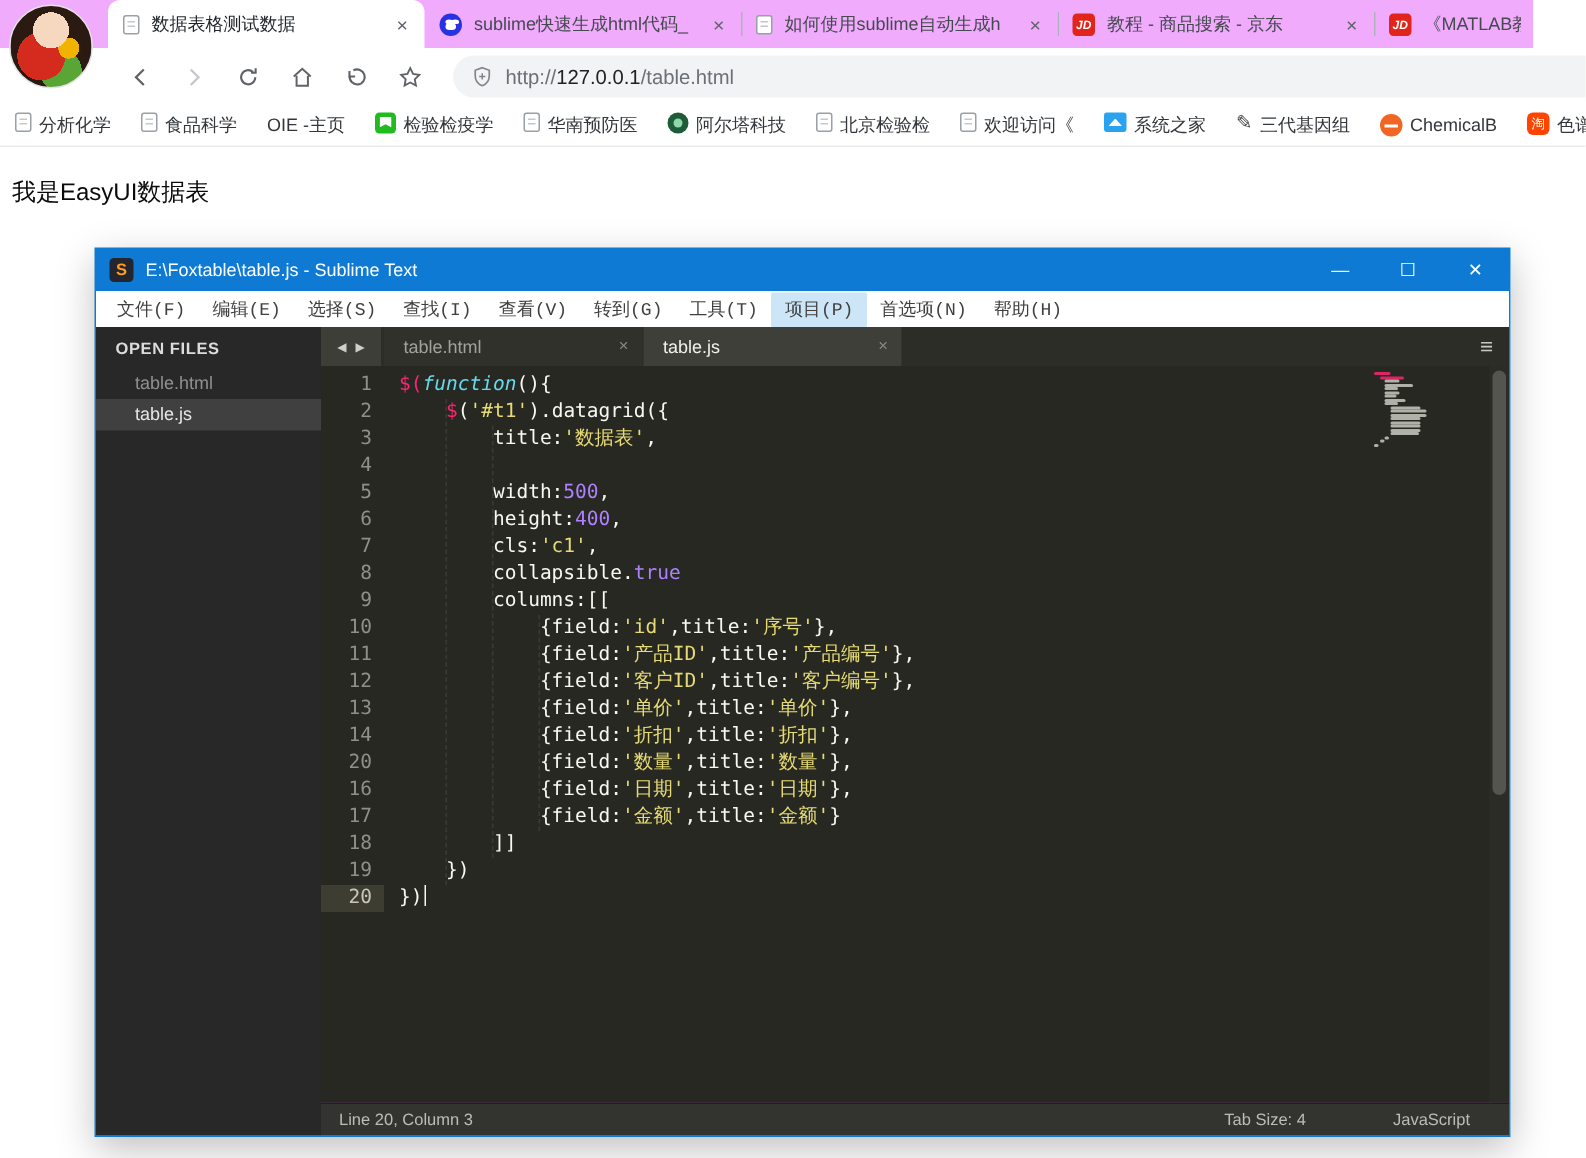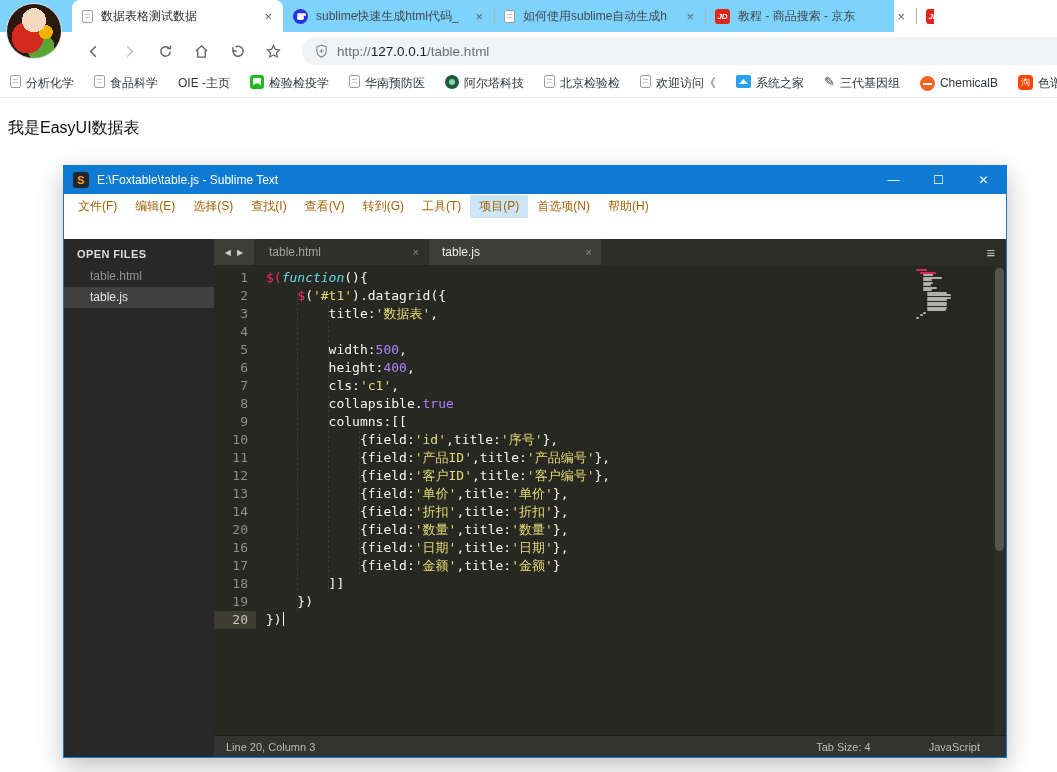--- a/index.html
+++ b/index.html
@@ -1,20 +1,20 @@
 <!DOCTYPE html>
 <html><head>
 <meta charset="utf-8">
 <style>
   * { margin:0; padding:0; box-sizing:border-box; }
   html,body { width:1057px; height:772px; overflow:hidden; background:#fff;
     font-family:"Liberation Sans","DejaVu Sans",sans-serif; }
 
   
-  .tabstrip { position:absolute; left:0; top:0; width:894px; height:32px; background:#7dd3fc; }
+  .tabstrip { position:absolute; left:0; top:0; width:1022px; height:32px; background:#f0abfc; }
   .tabs { position:absolute; left:72px; top:0; right:0; height:32px; display:flex; }
   .btab { width:211px; height:32px; display:flex; align-items:center; padding:0 8px 0 10px;
     font-size:12px; color:#454a4f; position:relative; flex:none; overflow:hidden; }
   .btab.last { flex:1 1 auto; width:auto; min-width:0; }
   .btab.active { background:#fff; border-radius:8px 8px 0 0; color:#1f2328; }
   .btab .lbl { flex:1; white-space:nowrap; overflow:hidden; margin-left:8px; }
   .btab .x { font-size:13px; color:#5f6368; padding:0 3px; flex:none; }
   .btab .sep { position:absolute; left:0; top:8px; bottom:8px; width:1px; background:#aeb3b9; }
   .avatar { position:absolute; left:6px; top:3px; width:56px; height:56px; border-radius:50%;
     z-index:6; border:1px solid #e3e3e3;
@@ -70,25 +70,25 @@
   
   .sublime { position:absolute; left:63px; top:165px; width:944px; height:593px;
     border:1px solid #0e7ad3; display:flex; flex-direction:column; box-shadow:0 8px 24px rgba(0,0,0,.25); }
   .stitle { height:28px; background:#0e7ad3; display:flex; align-items:center; padding-left:9px;
     color:#fff; font-size:12px; flex:none; }
   .slogo { width:16px; height:16px; background:#23262e; border-radius:3px; color:#ff9c22;
     font-weight:bold; font-size:11px; display:flex; align-items:center; justify-content:center; margin-right:8px; }
   .wcontrols { margin-left:auto; display:flex; height:28px; }
   .wc { width:45px; display:flex; align-items:center; justify-content:center; font-size:12px; color:#fff; }
   .smenu { height:24px; background:#fff; display:flex; align-items:center; padding-left:5px;
-    font-size:12px; color:#a16207; flex:none; }
+    font-size:12px; color:#404040; flex:none;font-family:Liberation Mono, monospace; }
   .smenu .mi { padding:3px 9px; border-radius:1px; }
   .smenu .mi.hl { background:#cde6f7; }
 
-  .smain { flex:1; display:flex; min-height:0; background:#d946ef;margin-top:21px; }
+  .smain { flex:1; display:flex; min-height:0; background:#d946ef; }
   .sidebar { width:150px; background:#282828; flex:none; padding-top:5px; }
   .sb-head { font-size:11px; font-weight:bold; color:#dcdcdc; letter-spacing:.4px; padding:4px 0 6px 13px; }
   .sb-file { height:21px; line-height:21px; padding-left:26px; font-size:12px; color:#909090; white-space:nowrap; }
   .sb-file.active { background:#404040; color:#e6e6e6; }
 
   .editorcol { flex:1; display:flex; flex-direction:column; min-width:0; }
   .etabbar { height:26px; background:#2d2d28; display:flex; align-items:stretch; flex:none; }
   .earrows { width:40px; background:#3e3e39; display:flex; align-items:center; justify-content:center;
     gap:6px; color:#cfcfc8; font-size:8px; flex:none; margin-right:2px; }
   .etab { width:172px; display:flex; align-items:center; padding:0 9px 0 13px; font-size:12px;

